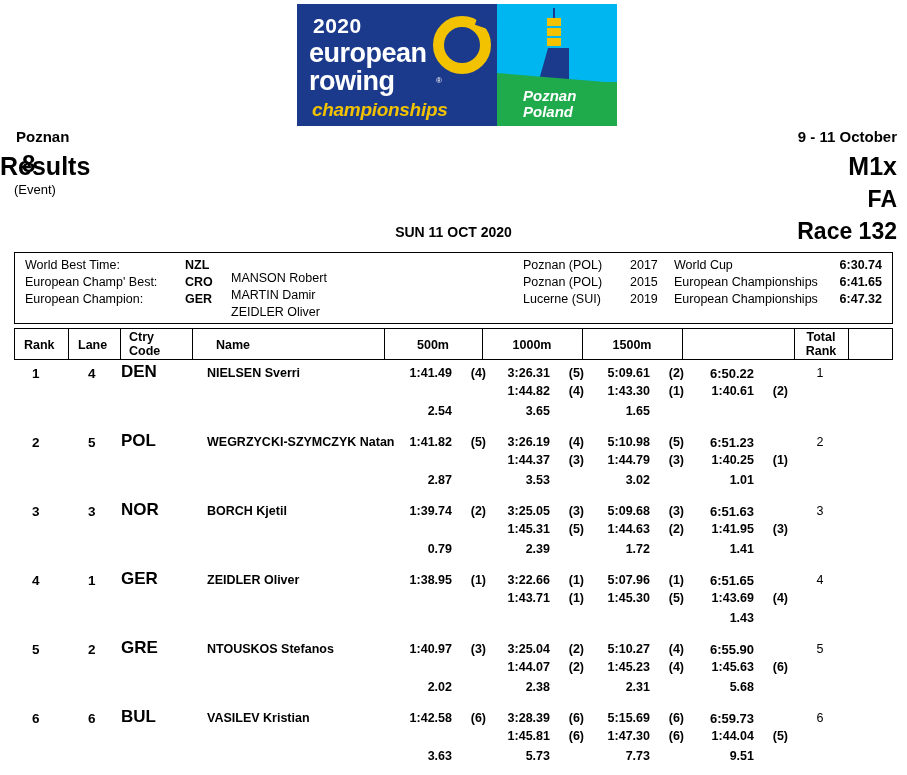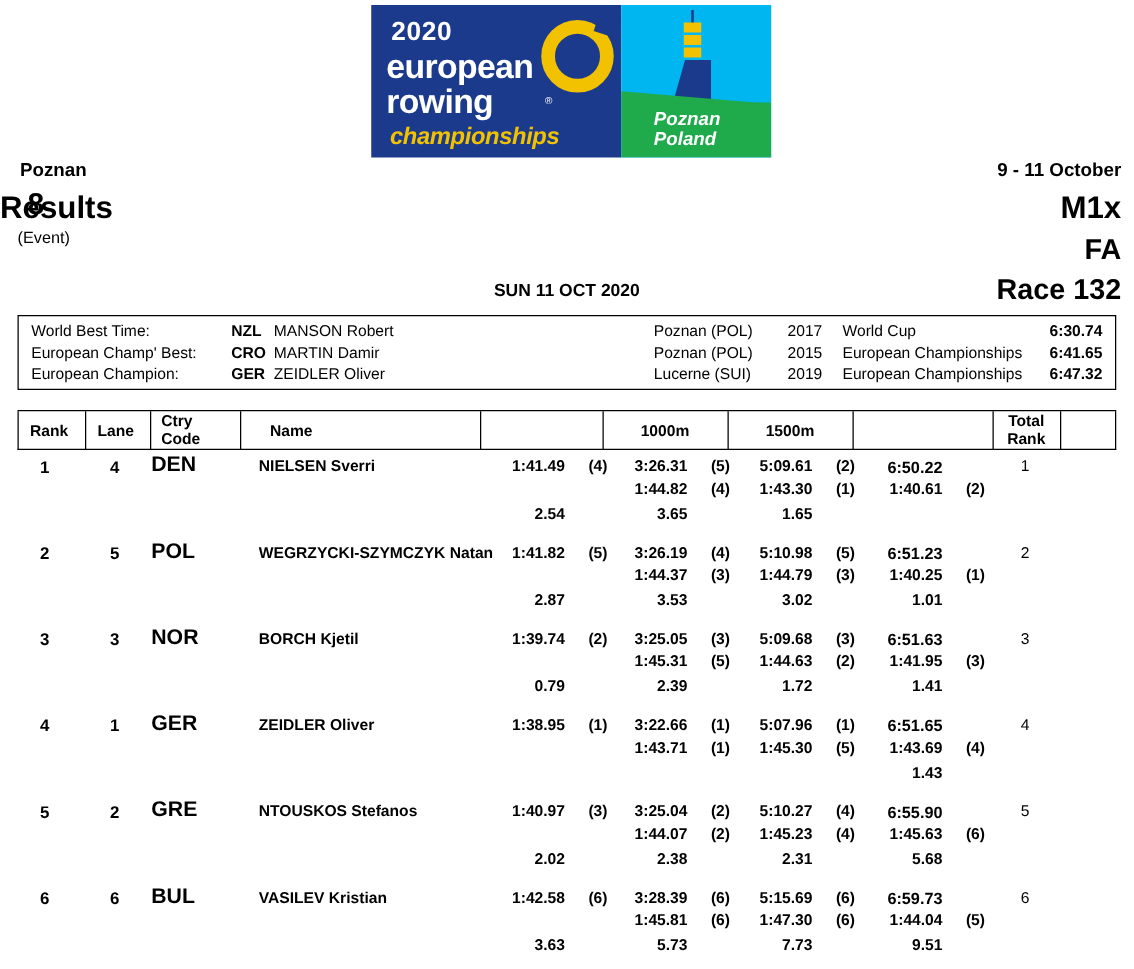--- a/index.html
+++ b/index.html
@@ -133,28 +133,28 @@
     font-size: 23px; font-weight: bold;
   }
   .race-num {
     position: absolute; right: 10px; top: 218px;
     font-size: 23px; font-weight: bold; text-align: right;
   }
 
   
   .records {
     position: absolute; left: 14px; top: 252px;
-    width: 879px; height: 60px;
+    width: 879px; height: 72px;
     border: 1px solid #000;
     padding: 5px 0 0 0;
   }
   .rec-row { position: relative; height: 17px; font-size: 12.5px; }
   .rec-label { position: absolute; left: 10px; }
   .rec-country { position: absolute; left: 170px; font-weight: bold; }
-  .rec-name { position: absolute; left: 204px; }
+  .rec-name { position: absolute; left: 216px; margin-top: 13px; }
   .rec-venue { position: absolute; left: 508px; }
   .rec-year { position: absolute; left: 615px; }
   .rec-event { position: absolute; left: 659px; }
   .rec-time { position: absolute; right: 10px; font-weight: bold; text-align: right; }
 
   
   .thead {
     position: absolute; left: 14px; top: 328px;
     width: 879px; height: 32px;
     border-top: 1px solid #000; border-bottom: 1px solid #000;
@@ -273,20 +273,21 @@
     <div class="vline" style="left:668px;"></div>
     <div class="vline" style="left:780px;"></div>
     <div class="vline" style="left:834px;"></div>
     <div class="vline" style="left:878px;"></div>
 
     <div class="cell" style="left:10px;">Rank</div>
     <div class="cell" style="left:64px;">Lane</div>
     <div class="cell" style="left:115px; top:-1px; height:16px; align-items:flex-end;">Ctry</div>
     <div class="cell" style="left:115px; top:15px; height:16px; align-items:flex-start;">Code</div>
     <div class="cell" style="left:202px;">Name</div>
+    <div class="cell" style="left:370px; width:98px; justify-content:center;">500m</div>
     <div class="cell" style="left:468px; width:100px; justify-content:center;">1000m</div>
     <div class="cell" style="left:568px; width:100px; justify-content:center;">1500m</div>
     <div class="cell" style="left:780px; width:54px; top:-1px; height:16px; align-items:flex-end; justify-content:center;">Total</div>
     <div class="cell" style="left:780px; width:54px; top:15px; height:16px; align-items:flex-start; justify-content:center;">Rank</div>
   </div>
 
   <div class="rows">
 
     <div class="row">
       <span class="rank">1</span>

